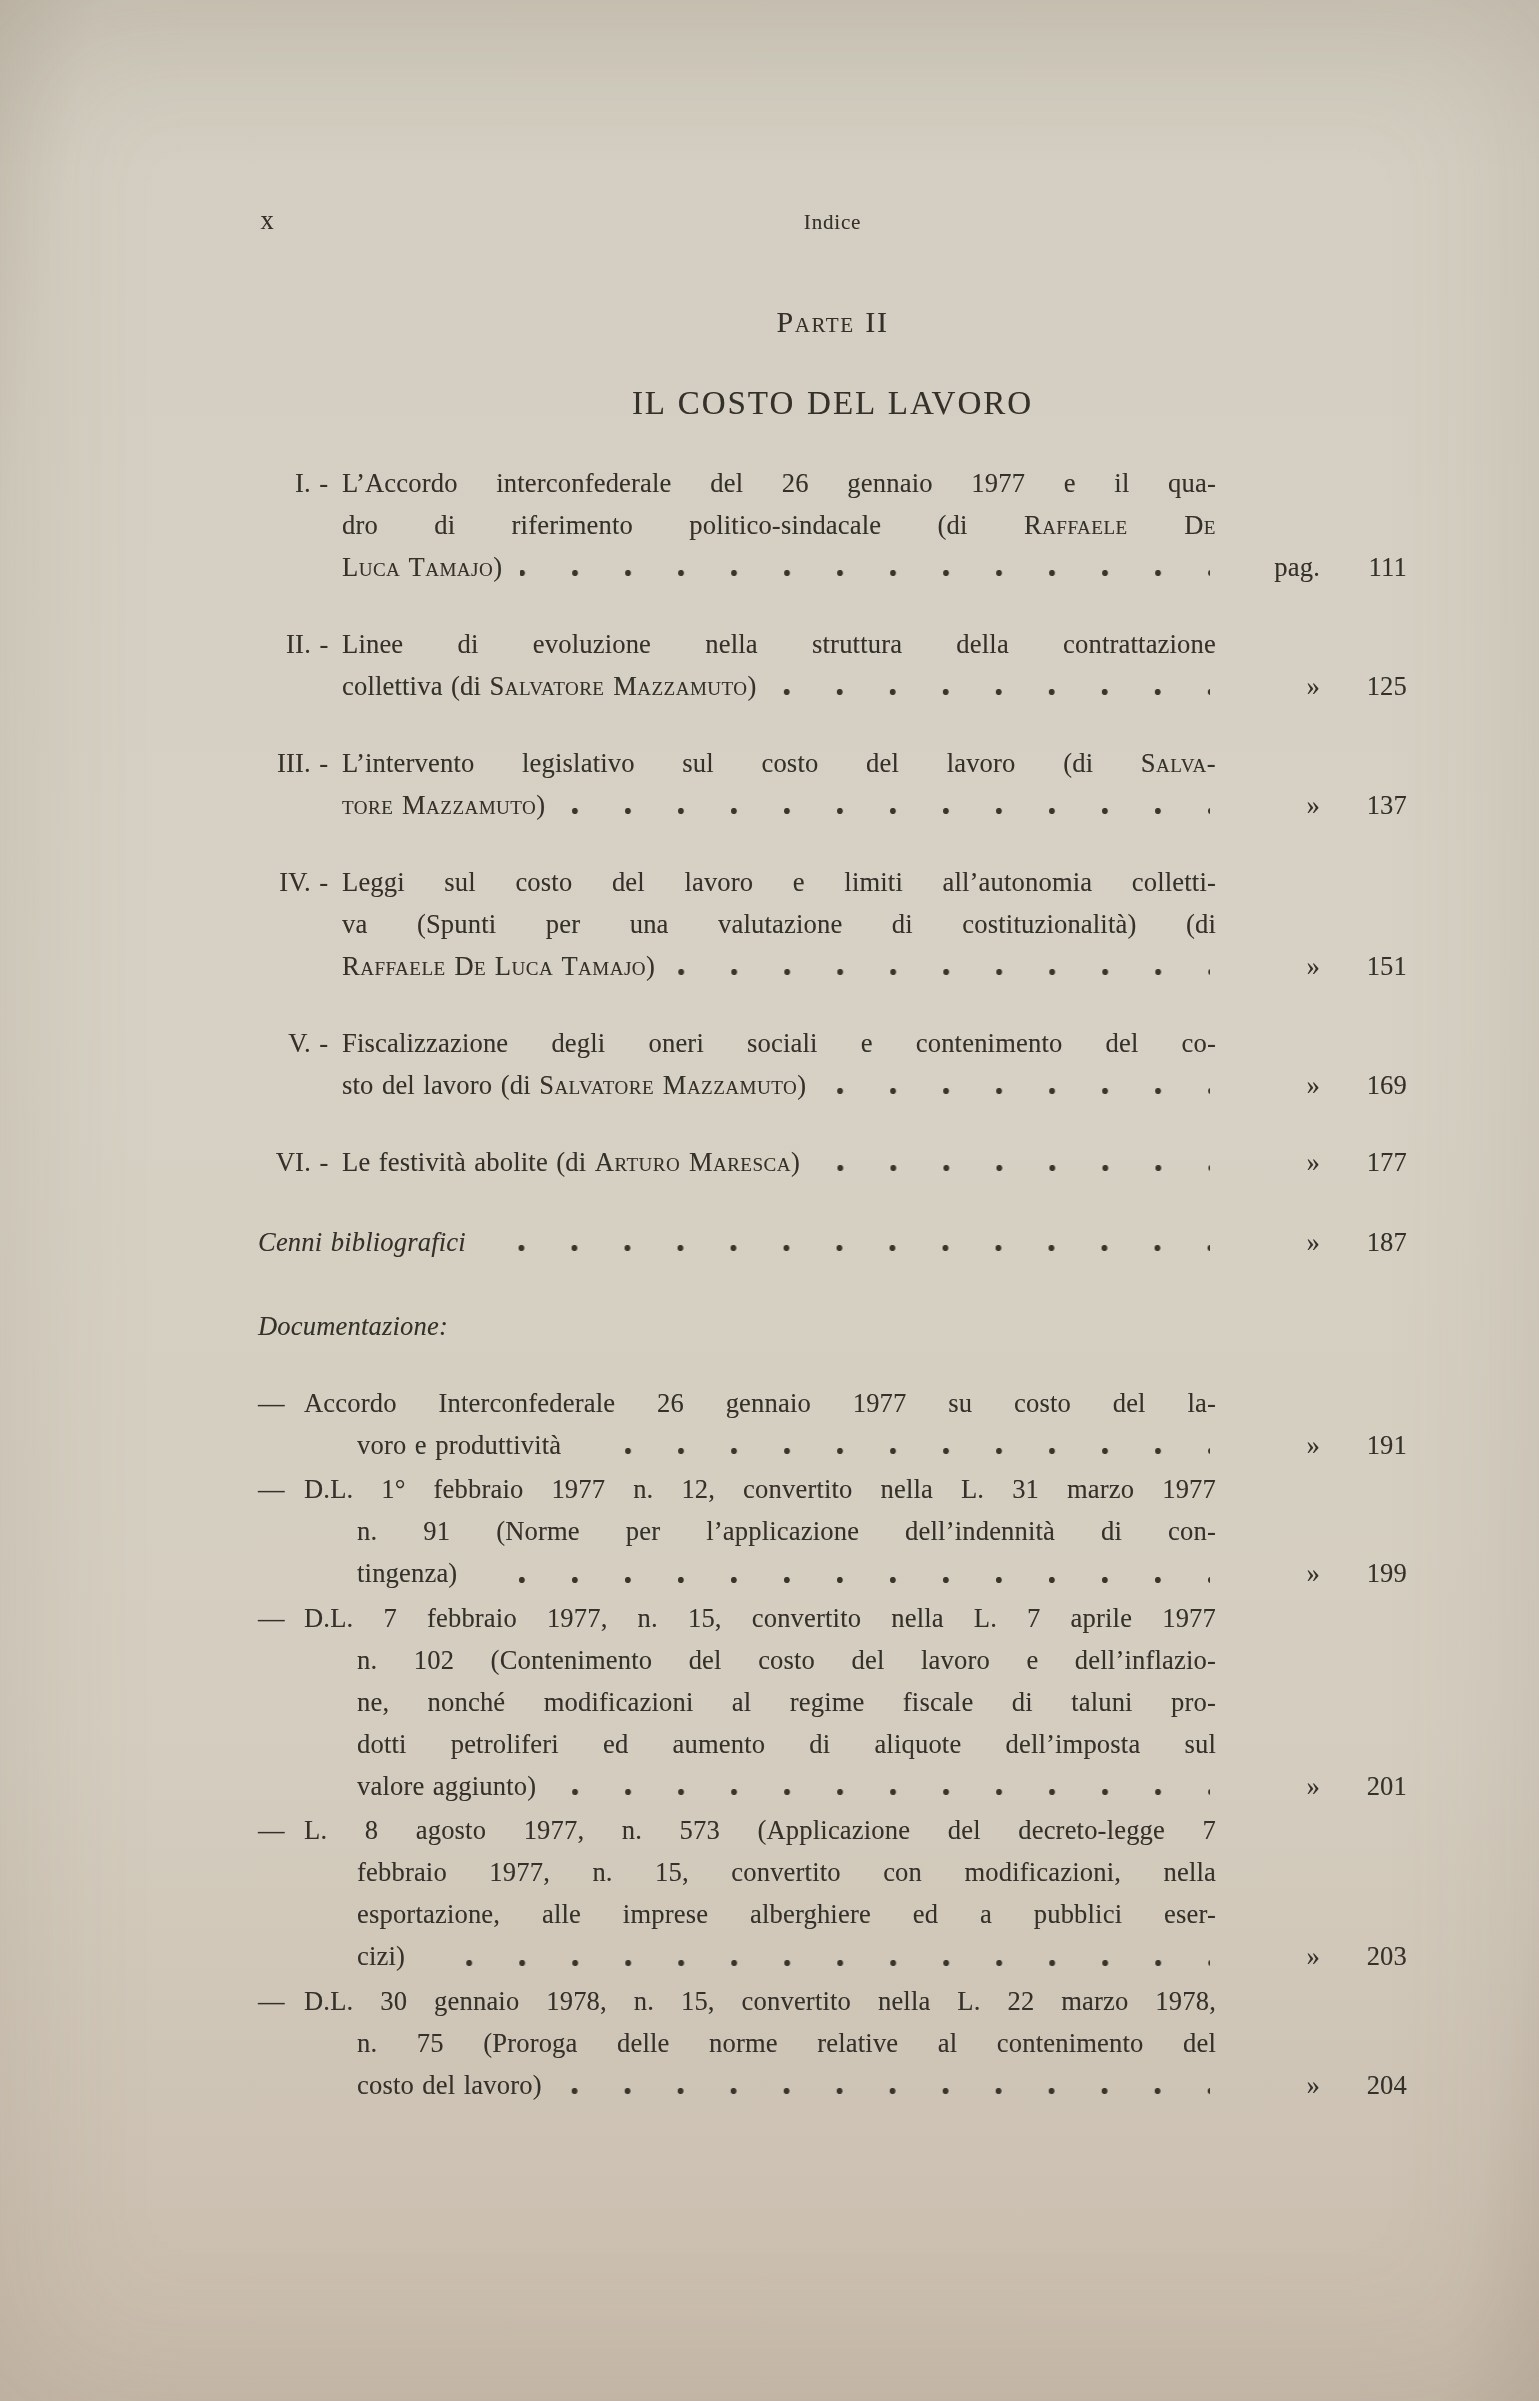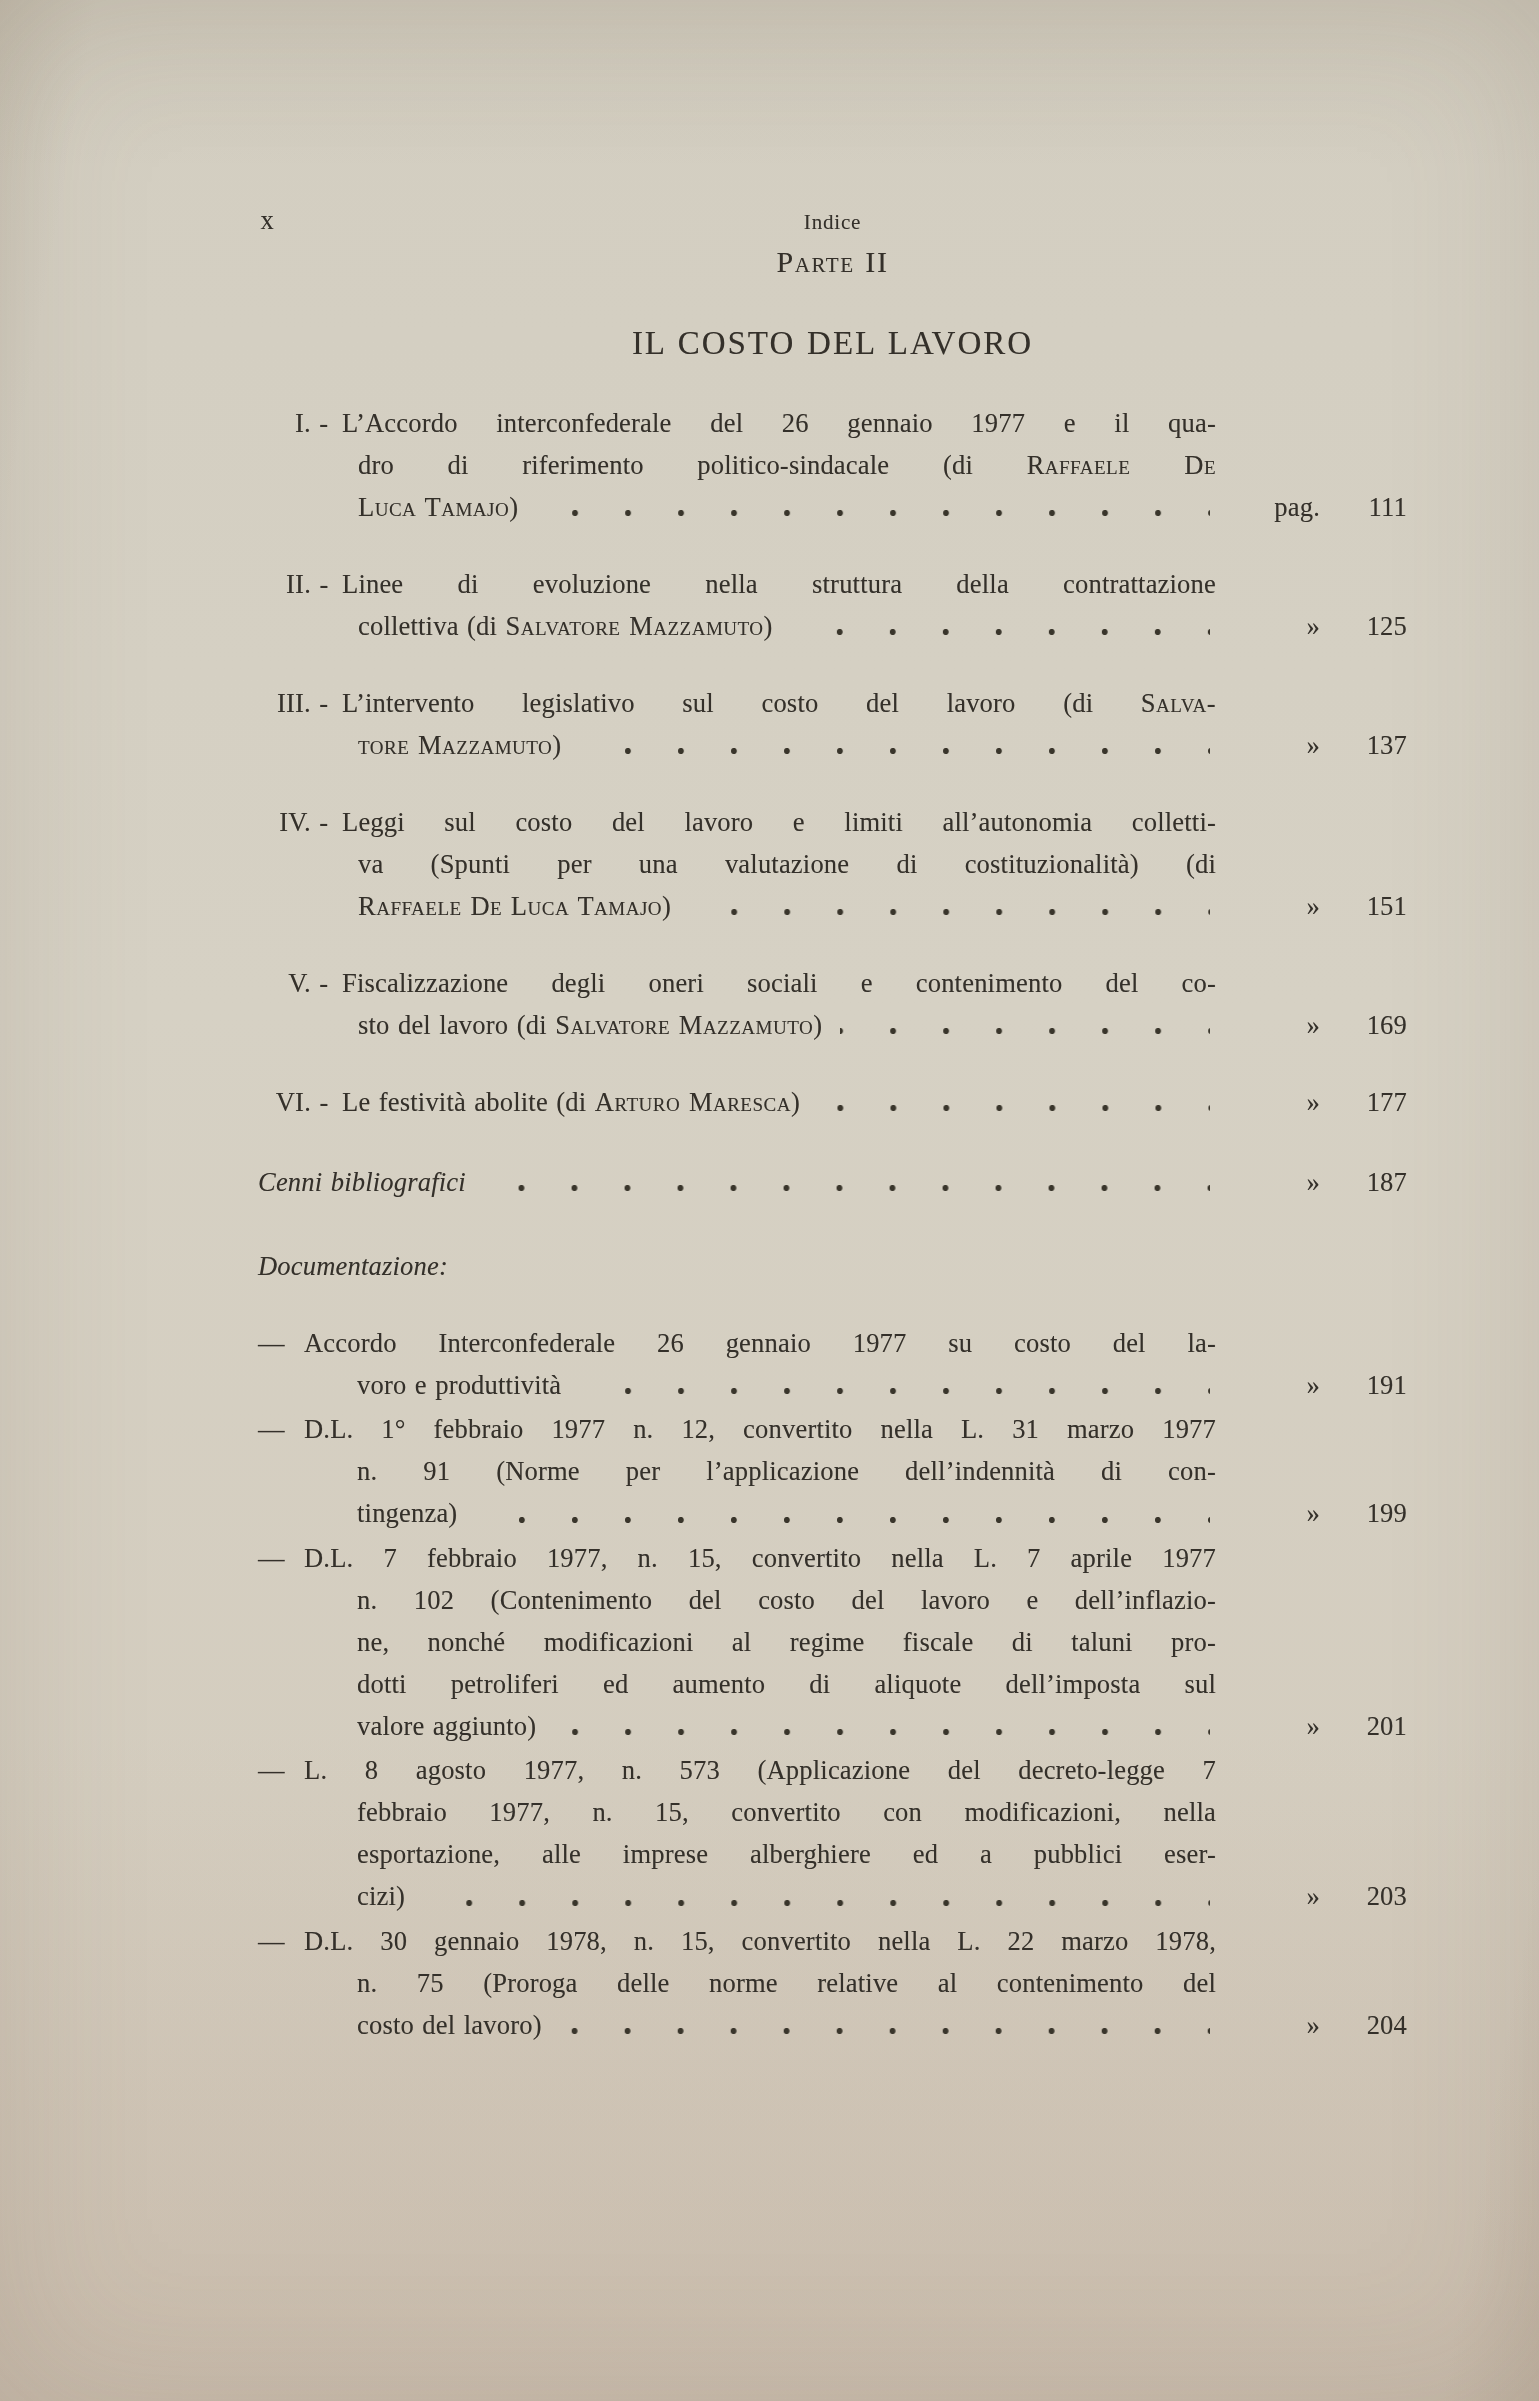--- a/index.html
+++ b/index.html
@@ -17,30 +17,30 @@
       linear-gradient(180deg,#d3cec1 0%,#d6d1c4 42%,#d4cdbf 75%,#cfc5b6 100%);
     box-shadow:inset 0 0 152px rgba(118,102,82,.18);
     font-size:26.5px;line-height:42px;
     letter-spacing:0.2px;word-spacing:1.6px;
     text-shadow:0.2px 0.2px 0.6px rgba(52,48,40,.28);
   }
   .content{position:absolute;left:258px;top:199px;width:1149px;}
   .head{position:relative;text-align:center;height:42px;}
   .folio{position:absolute;left:2.4px;top:0;}
   .running{display:inline-block;font-size:21px;letter-spacing:0.8px;}
-  .part{text-align:center;font-size:30px;font-variant:small-caps;letter-spacing:1.6px;}
+  .part{margin-top:60px;text-align:center;font-size:30px;font-variant:small-caps;letter-spacing:1.6px;}
   .title{margin-top:39px;text-align:center;font-size:33px;letter-spacing:2px;}
   .toc{margin-top:38px;}
   .entry{display:flex;align-items:flex-start;}
   .entry .num{width:84px;text-align:right;padding-right:13.6px;box-sizing:border-box;white-space:nowrap;}
   .entry.dash .num{width:46px;text-align:left;padding-right:0;}
   .body{flex:1;min-width:0;}
   .line{text-align:justify;text-align-last:justify;}
   .line.cont{margin-left:53px;}
-  .entry.roman .line.cont{margin-left:16px;}
+  .entry.roman .line.cont{margin-left:0;}
   .line.last{display:flex;align-items:flex-end;text-align:right;text-align-last:auto;}
   .line.last .txt{white-space:nowrap;}
   .leader{
     flex:1;height:42px;margin:0 6.4px 0 17.6px;
     background-image:radial-gradient(circle at 2.8px 2.8px,#39352b 2.5px,rgba(57,53,43,0) 3.4px);
     background-size:53px 5.6px;background-repeat:repeat-x;
     background-position:right 1.6px bottom 12px;
   }
   .ref{width:104px;text-align:right;align-self:flex-end;white-space:nowrap;}
   .pagenum{width:87px;text-align:right;align-self:flex-end;white-space:nowrap;}

